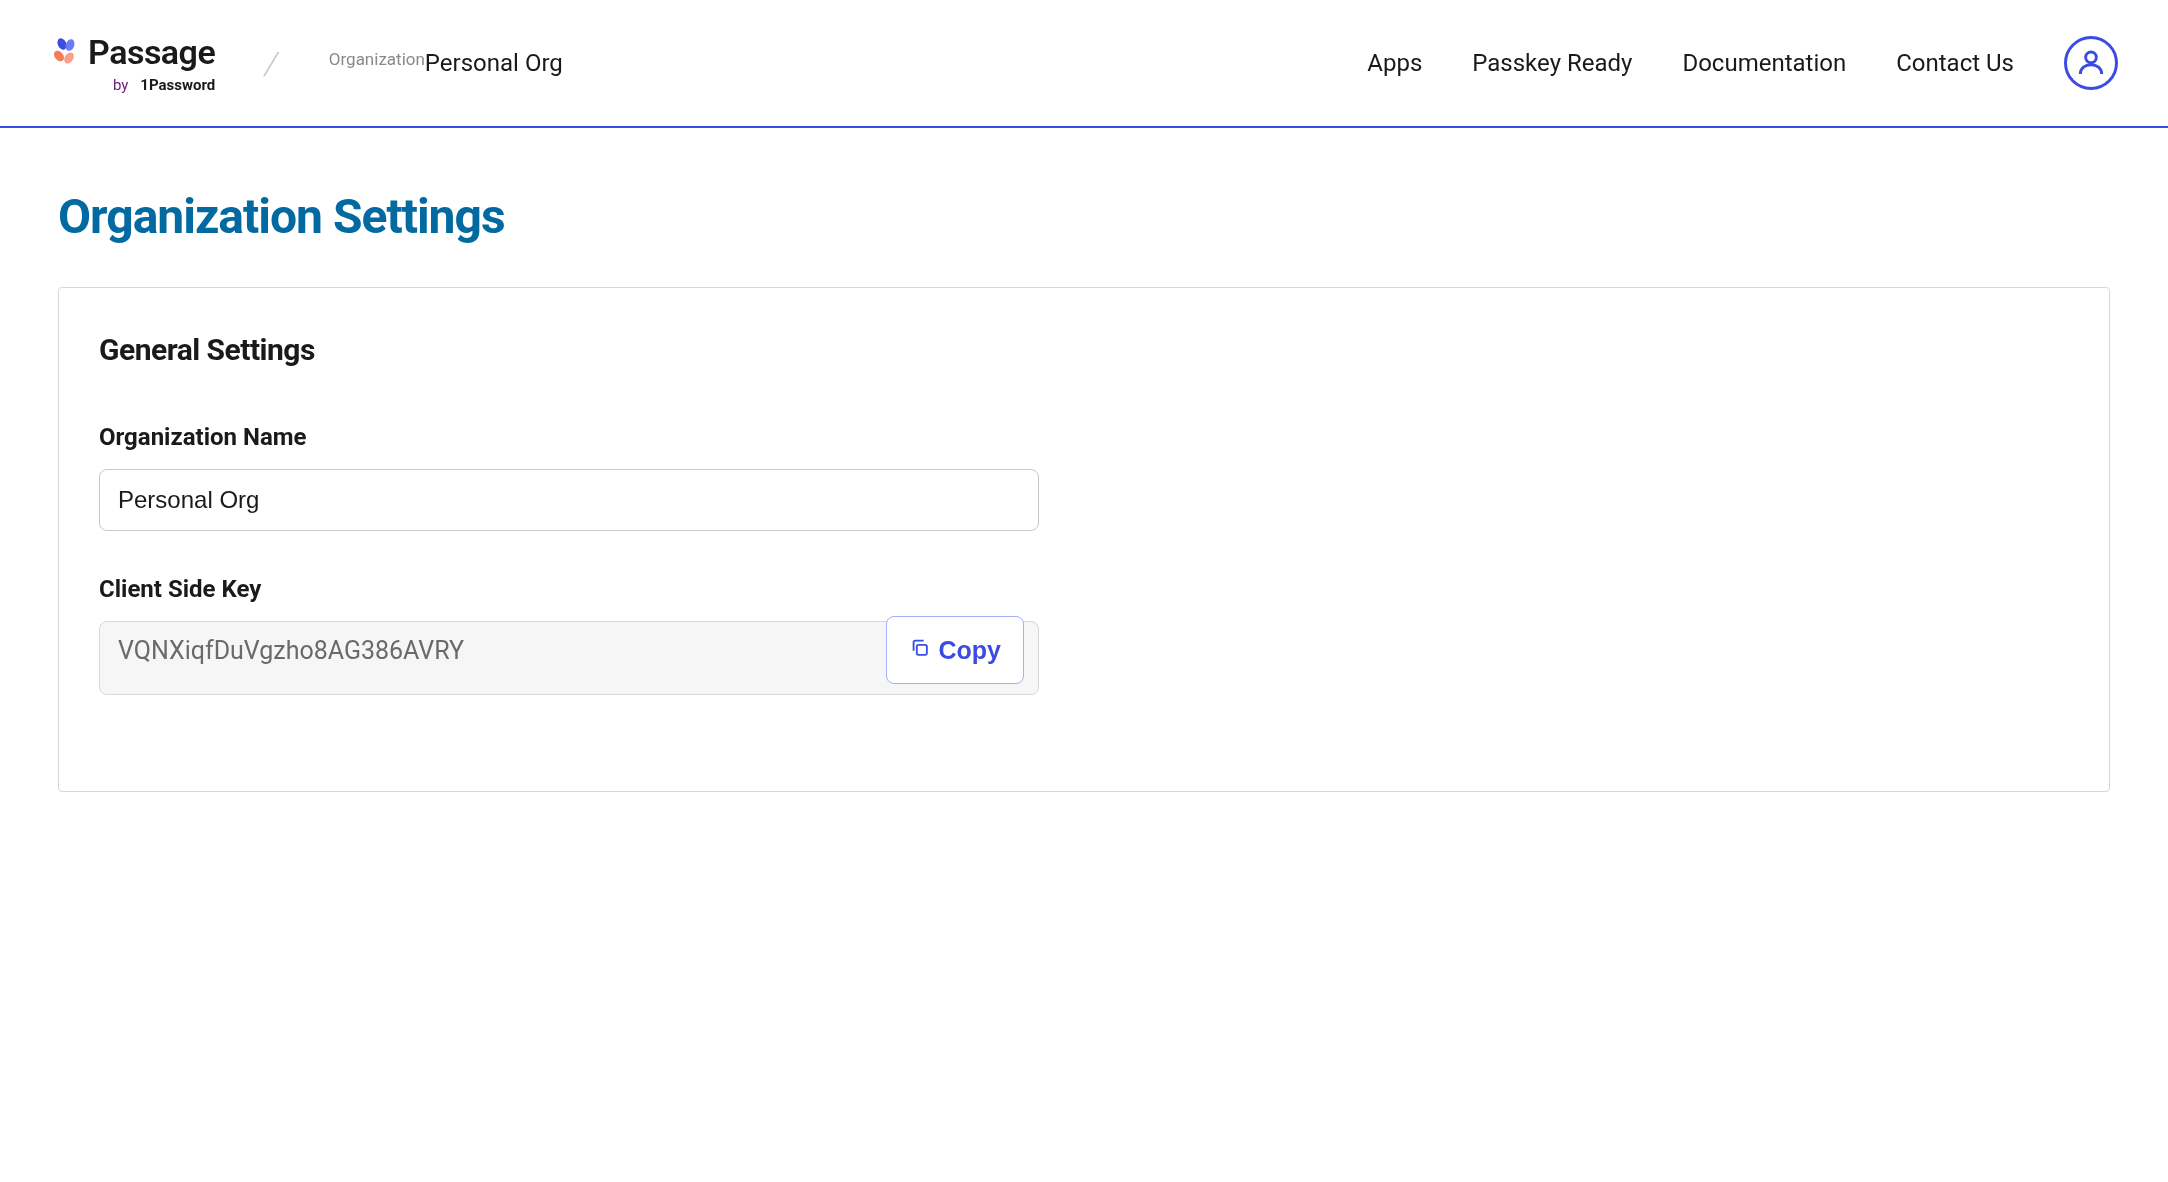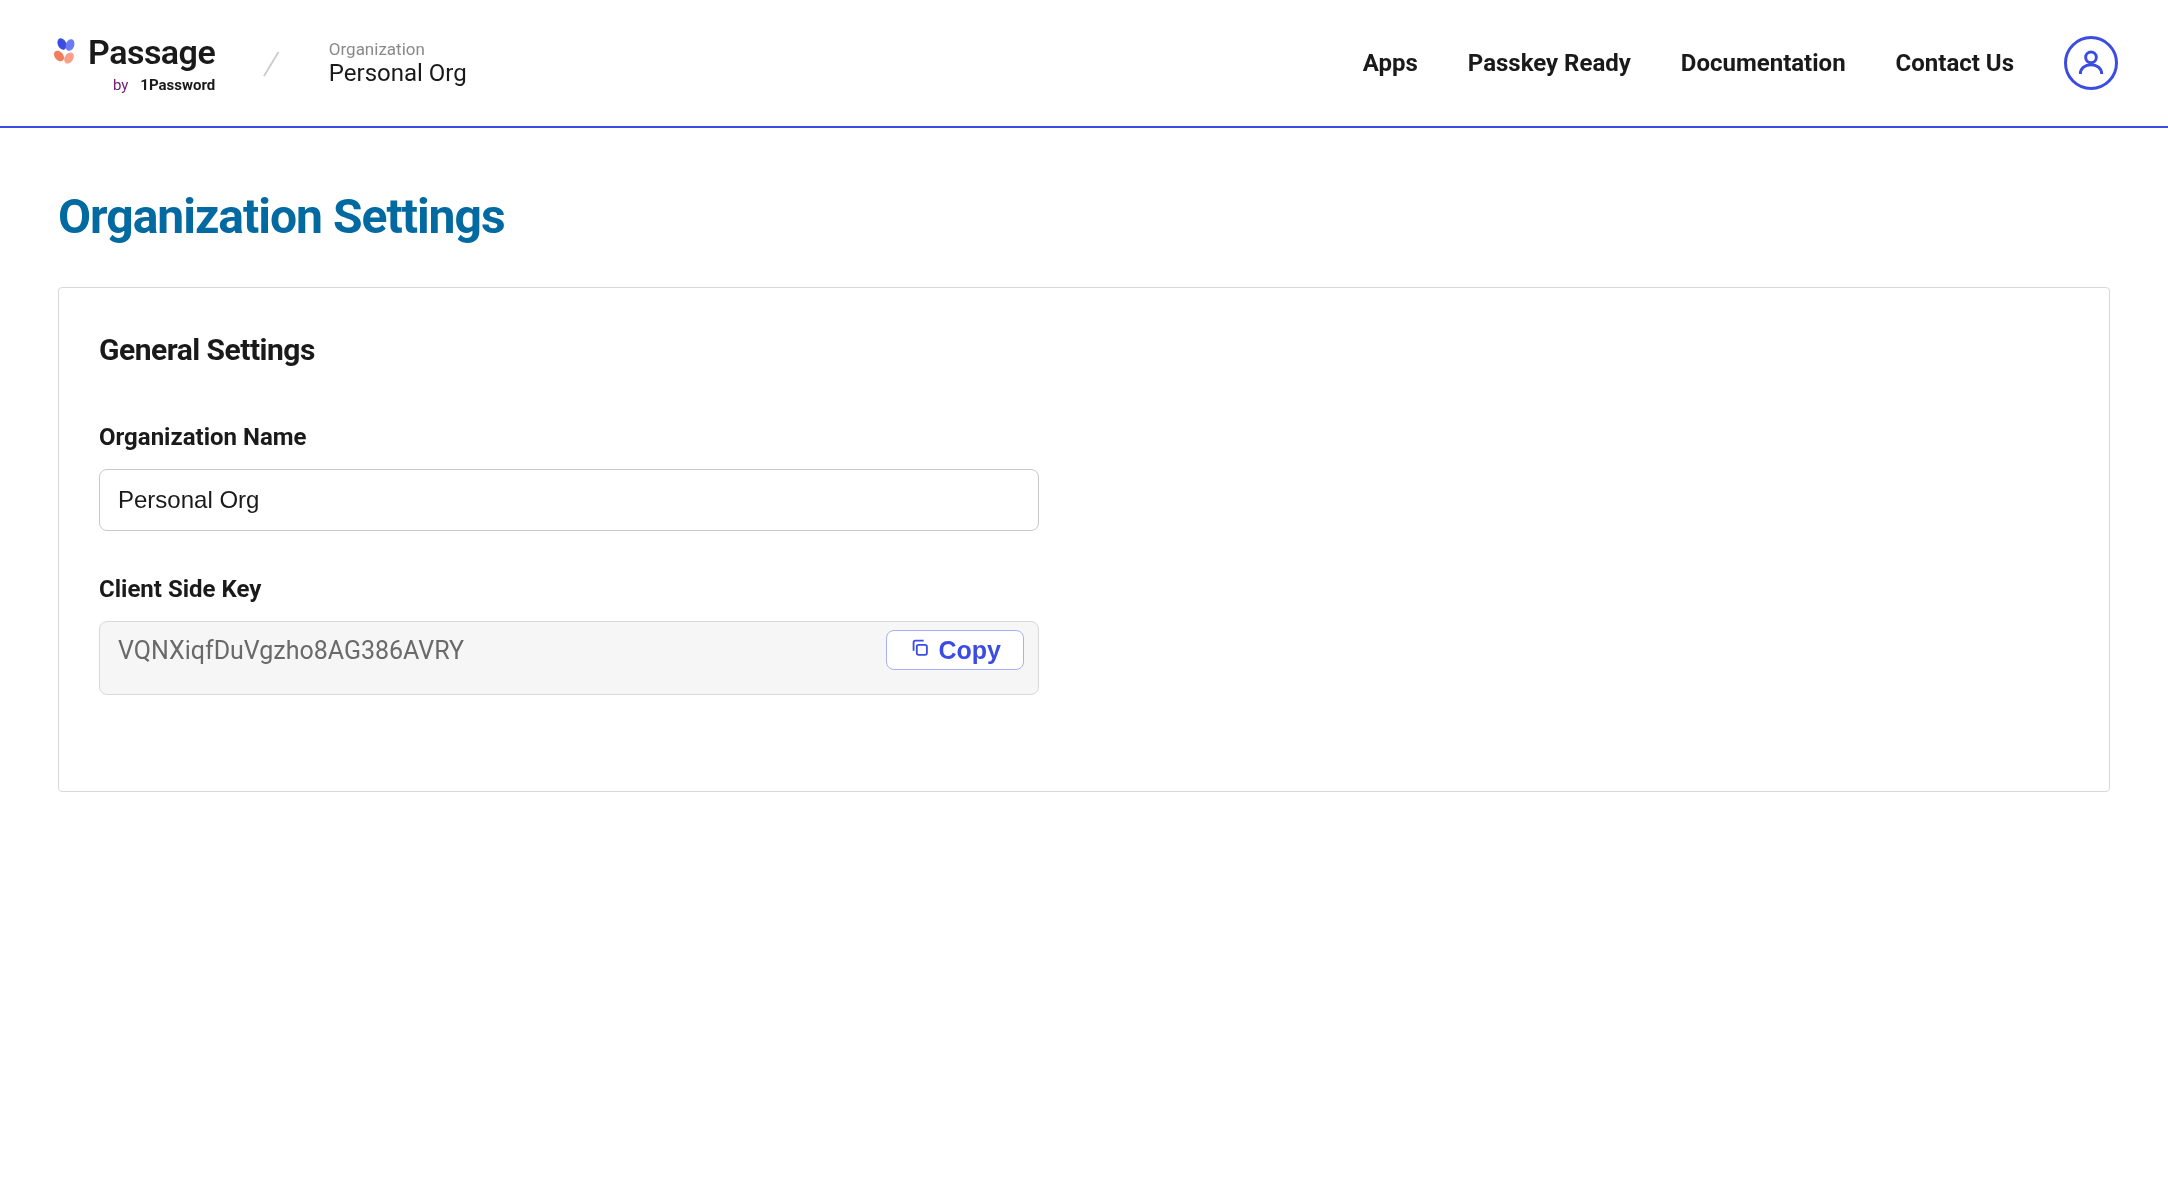--- a/index.html
+++ b/index.html
@@ -55,42 +55,41 @@
   .logo-sub .brand { font-weight: 700; }
   .breadcrumb-sep {
     color: #c9c9c9;
     font-size: 34px;
     font-weight: 300;
     transform: rotate(10deg);
     margin: 0 10px;
   }
   .org-block {
     display: flex;
-    flex-direction: column;
+    flex-direction: row;
   }
   .org-label {
     font-size: 17px;
     color: #8a8a8a;
   }
   .org-name {
     font-size: 24px;
     color: #1a1a1a;
     font-weight: 400;
   }
   .header-right {
     display: flex;
     align-items: center;
     gap: 50px;
   }
   .nav-link {
     font-size: 24px;
     color: #1a1a1a;
     text-decoration: none;
     cursor: pointer;
-    font-weight: bold;
   }
   .avatar-btn {
     width: 54px;
     height: 54px;
     border-radius: 50%;
     border: 3px solid #3b4ce2;
     display: flex;
     align-items: center;
     justify-content: center;
     cursor: pointer;
@@ -150,21 +149,21 @@
   }
   .key-value {
     font-size: 25px;
     color: #6a6a6a;
     font-family: inherit;
   }
   .copy-btn {
     display: flex;
     align-items: center;
     gap: 8px;
-    height: 40px;
+    height: 68px;
     padding: 0 22px;
     border: 1.8px solid #a7b0f5;
     border-radius: 8px;
     background: #fff;
     color: #3b4ce2;
     font-size: 25px;
     font-weight: 600;
     cursor: pointer;
   }
   .copy-btn svg { width: 22px; height: 22px; }

